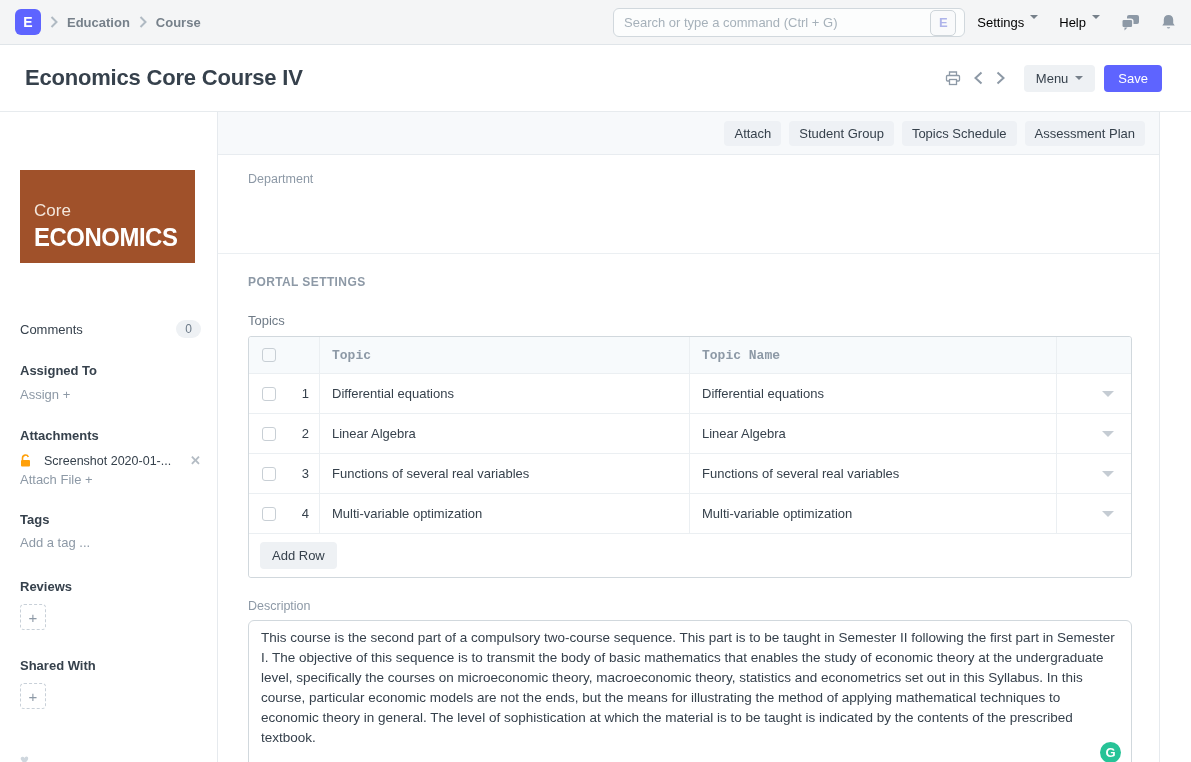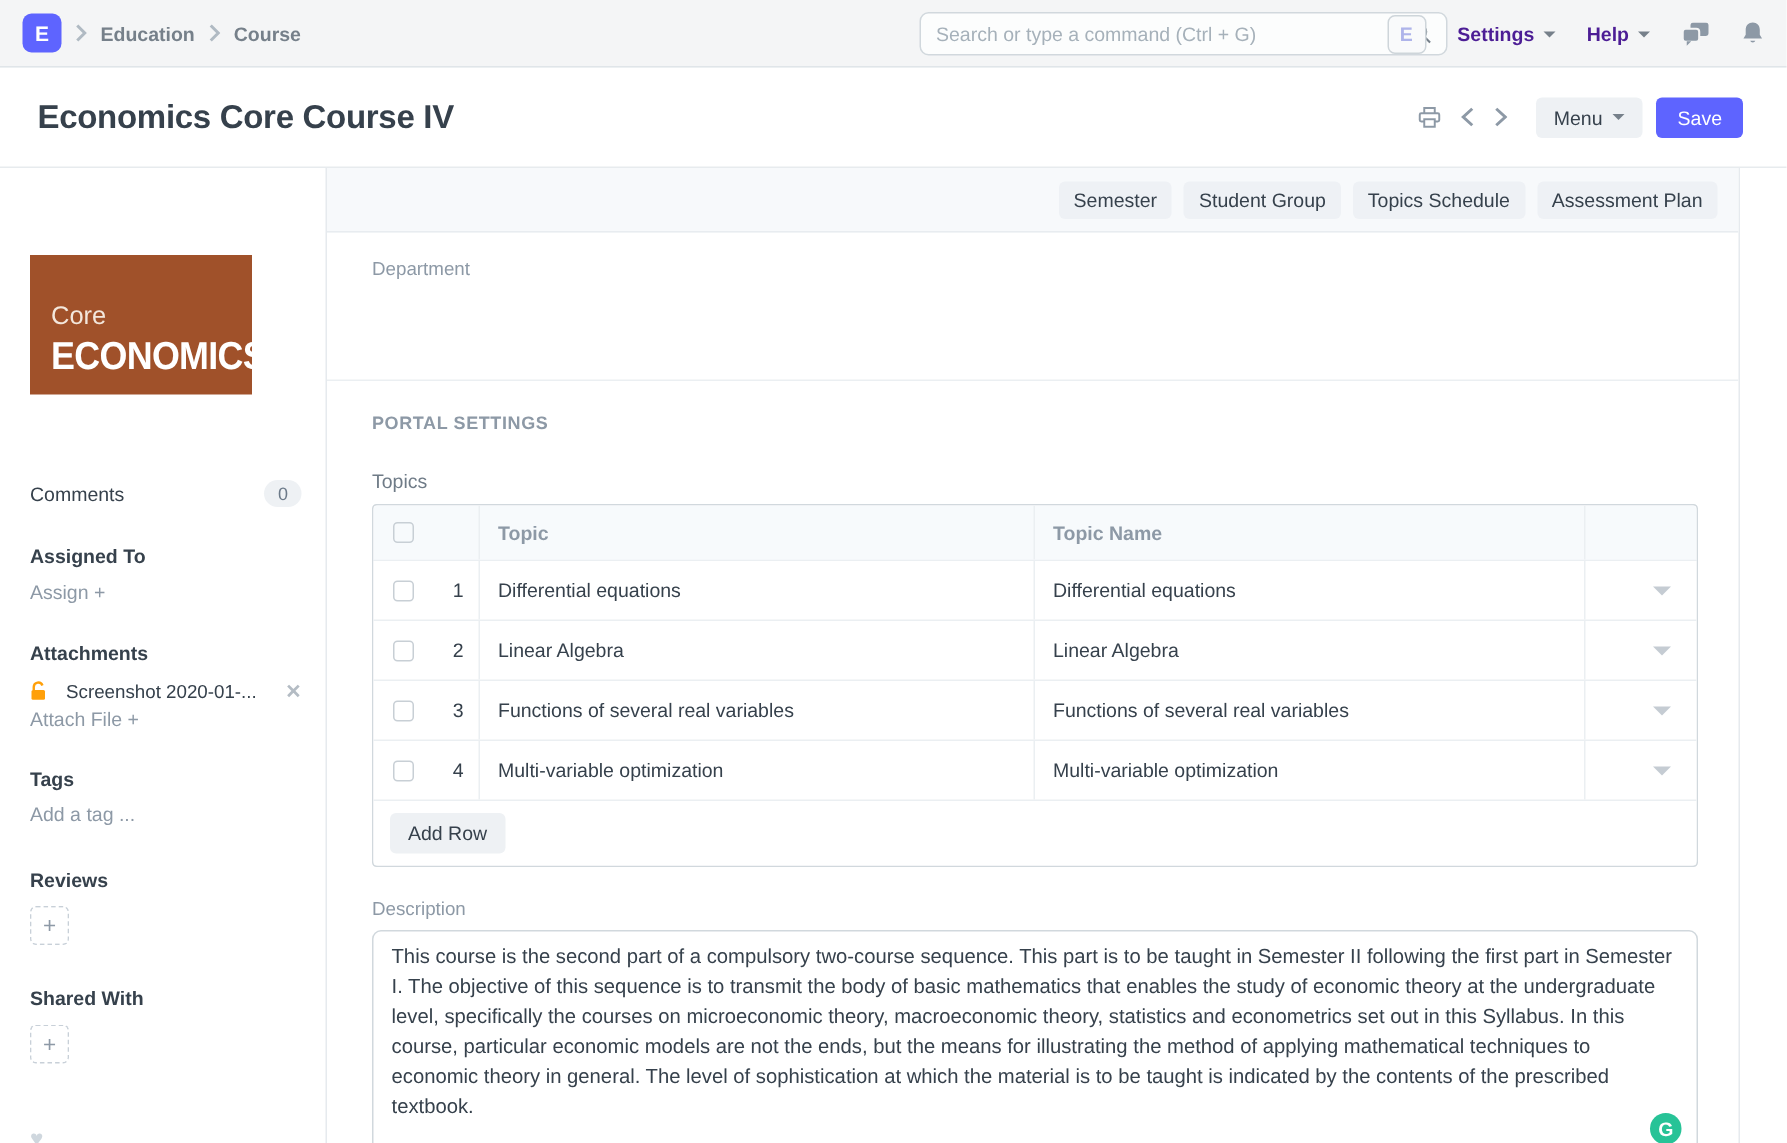--- a/index.html
+++ b/index.html
@@ -15,40 +15,40 @@
   .crumb { font-size:13px; font-weight:700; color:#76808a; cursor:pointer; }
   .searchbox { position:absolute; left:613px; top:8px; width:352px; height:29px;
     background:#fcfdfd; border:1px solid #d1d8dd; border-radius:6px; display:flex; align-items:center; }
   .searchbox input { flex:1; border:none; outline:none; background:transparent; font-size:13px;
     padding:0 10px; color:#36414c; font-family:"Liberation Sans",sans-serif; }
   .searchbox input::placeholder { color:#a6b1ba; }
   .search-ic { margin-right:9px; display:flex; }
   .nav-right { position:absolute; right:15px; top:0; height:45px; display:flex; align-items:center; gap:21px; }
   .avatar { width:26px; height:26px; border:1px solid #ced5da; border-radius:5px; background:#f9fafb;
     color:#aeb4ea; font-size:13px; font-weight:700; display:flex; align-items:center; justify-content:center; cursor:pointer;}
-  .nav-item { font-size:13px; font-weight:700; color:#4c1d95; display:flex; align-items:center; gap:6px; cursor:pointer;}
+  .nav-item { font-size:13px; font-weight:400; color:#000000; display:flex; align-items:flex-start; gap:6px; cursor:pointer;}
   .caret { width:0; height:0; border-left:4px solid transparent; border-right:4px solid transparent;
     border-top:4px solid #76808a; display:inline-block; }
   .nav-ic { display:flex; cursor:pointer; }
 
   
   .page-head { position:absolute; left:0; top:45px; width:1191px; height:67px; background:#fff;
     border-bottom:1px solid #e7ebee; display:flex; align-items:center; padding:0 29px 0 25px; z-index:4;}
   .page-title { font-size:22px; font-weight:700; color:#36414c; letter-spacing:-0.2px; }
   .head-actions { margin-left:auto; display:flex; align-items:center; gap:9px; }
   .icon-btn { display:flex; align-items:center; cursor:pointer; padding:2px; }
   .btn { font-size:13px; border-radius:4px; padding:6px 12px; cursor:pointer; border:none;
     font-family:"Liberation Sans",sans-serif; }
   .btn-default { background:#eef1f4; color:#36414c; display:flex; align-items:center; gap:7px; margin-left:8px;}
   .btn-primary { background:#5e64ff; color:#fff; font-weight:400; padding:6px 14px; }
 
   
   .sidebar { position:absolute; left:0; top:112px; width:218px; height:650px; background:#fff;
     border-right:1px solid #e6eaee; padding:0 16px 0 20px; }
-  .course-img { margin-top:58px; width:148px; height:93px; background:#a0512a; color:#fff;
+  .course-img { margin-top:58px; width:175px; height:93px; background:#a0512a; color:#fff;
     display:flex; flex-direction:column; justify-content:flex-end; padding:10px 12px 10px 14px; cursor:pointer;}
   .course-img .l1 { font-size:17px; color:#f3e7dc; margin-bottom:1px; }
   .course-img .l2 { font-size:26px; font-weight:700; letter-spacing:-0.5px; transform:scaleX(0.92);
     transform-origin:left center; white-space:nowrap; }
   .sb-row { display:flex; align-items:center; }
   .sb-head { font-size:13px; font-weight:700; color:#36414c; }
   .sb-link { font-size:13px; color:#8d99a6; cursor:pointer; }
   .count-pill { margin-left:auto; background:#eef1f4; color:#6c7a89; font-size:12px;
     padding:2px 9px; border-radius:10px; cursor:pointer;}
   .attach-row { display:flex; align-items:center; gap:13px; font-size:12.5px; color:#36414c; }
@@ -72,21 +72,21 @@
 
   .section2 { padding:21px 30px 0; }
   .sec-head { font-size:12px; font-weight:700; color:#8d99a6; letter-spacing:0.4px; margin-bottom:24px; }
   .grid-label { font-size:13px; color:#6f7b87; margin-bottom:8px; }
 
   .grid { width:884px; border:1px solid #d1d8dd; border-radius:3px; }
   .grow { display:grid; grid-template-columns:71px 370px 367px 1fr; align-items:stretch; }
   .grow > div { display:flex; align-items:center; border-right:1px solid #ebeff2; }
   .grow > div:last-child { border-right:none; }
   .ghead { background:#f7fafc; height:37px; border-bottom:1px solid #ebeff2; border-radius:3px 3px 0 0;}
-  .ghead .hcell { font-size:13px; font-weight:700; color:#8d99a6; padding-left:12px; }
+  .ghead .hcell { font-size:13px; font-weight:700; color:#8d99a6; padding-left:12px;font-family:Liberation Mono, monospace; }
   .gbody { height:40px; border-bottom:1px solid #ebeff2; background:#fff; }
   .cell-check { padding-left:13px; }
   .checkbox { width:14px; height:14px; border:1px solid #c8cfd5; border-radius:3px; background:#fff; cursor:pointer;}
   .cell-idx { justify-content:flex-end; padding-right:10px; font-size:13px; color:#36414c; }
   .cell-txt { padding-left:12px; font-size:13px; color:#36414c; cursor:pointer; }
   .cell-caret { justify-content:flex-end; padding-right:17px; }
   .row-caret { width:0; height:0; border-left:6px solid transparent; border-right:6px solid transparent;
     border-top:6px solid #c5ccd3; cursor:pointer; }
   .gfoot { padding:8px 11px; background:#fff; border-radius:0 0 3px 3px; }
 
@@ -224,21 +224,21 @@
   <div class="plus-box" style="margin-top:10px;">
     <span>+</span>
   </div>
 
   <div class="heart" style="margin-top:42px;">♥</div>
 </div>
 
 <div class="main">
 
   <div class="tabstrip">
-    <span class="tab-btn">Semester</span>
+    <span class="tab-btn">Attach</span>
     <span class="tab-btn">Student Group</span>
     <span class="tab-btn">Topics Schedule</span>
     <span class="tab-btn">Assessment Plan</span>
   </div>
 
   <div class="section1">
     <div class="fld-label">Department</div>
   </div>
 
   <div class="section2">

